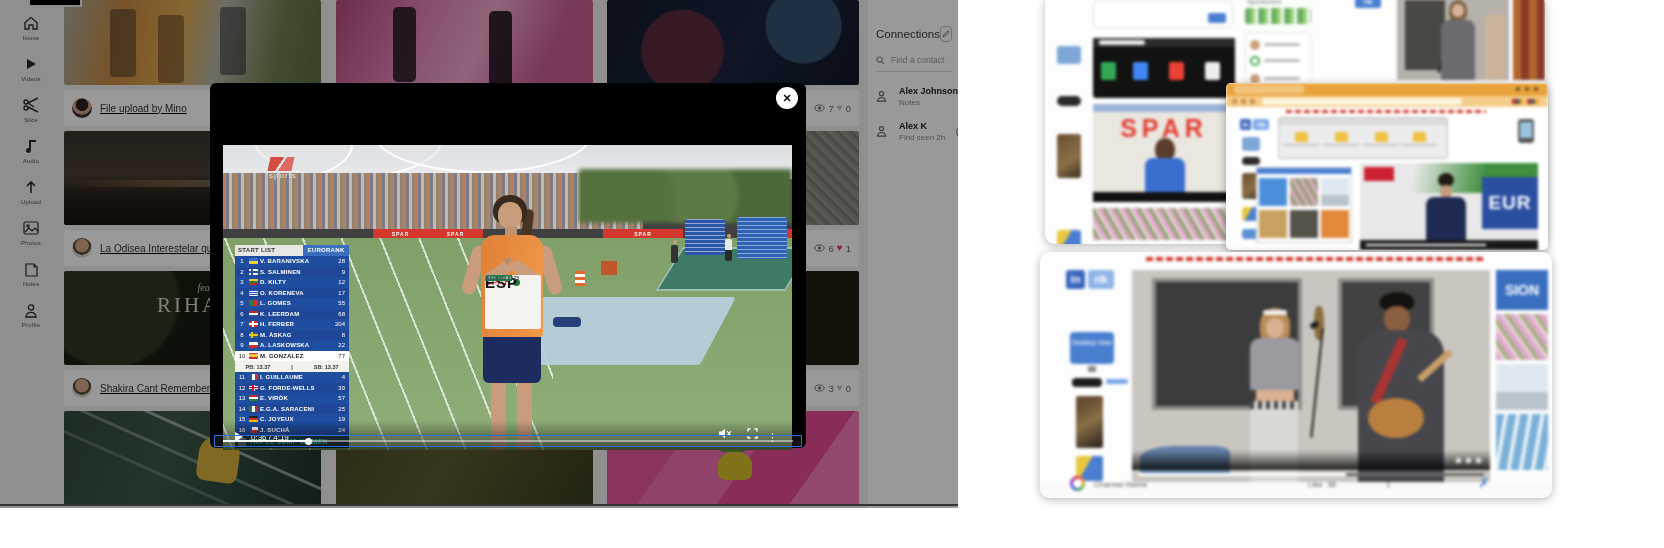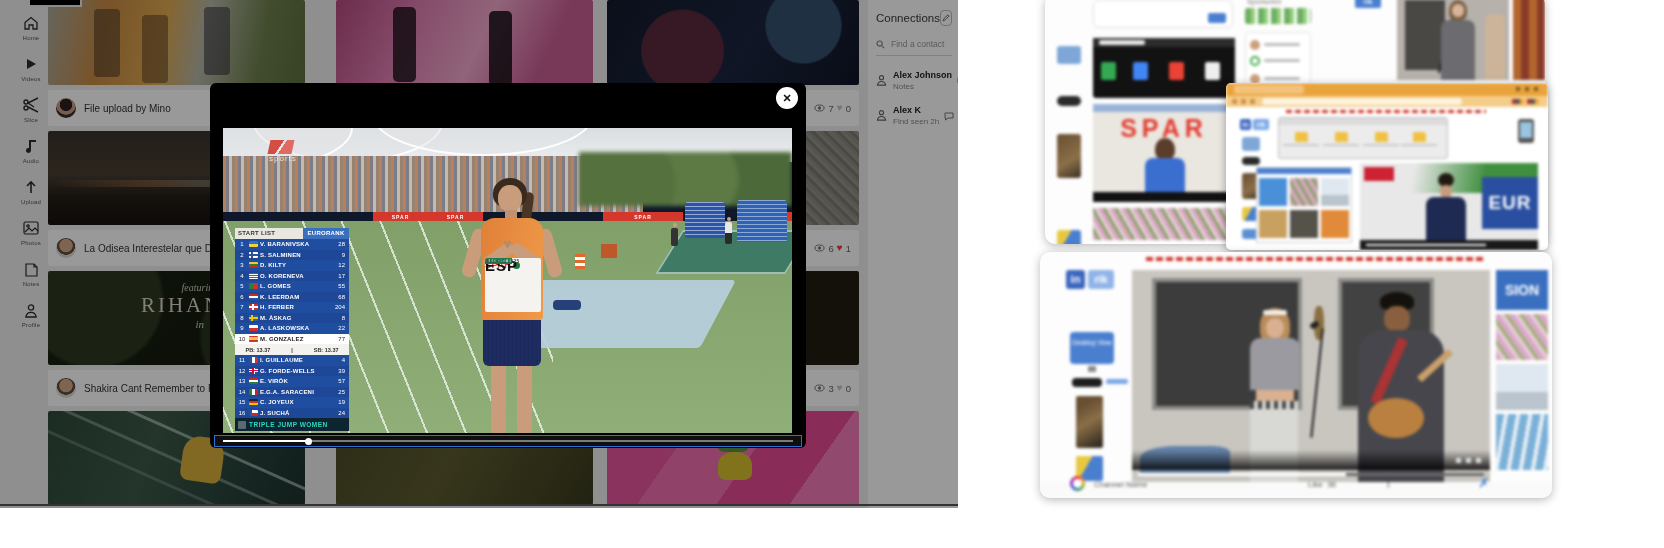--- a/index.html
+++ b/index.html
@@ -17,21 +17,21 @@
   
   .sidebar{position:absolute;left:0;top:0;width:62px;height:508px;padding-top:14px;
            display:flex;flex-direction:column;align-items:center;gap:14px;z-index:5;}
   .sb-item{display:flex;flex-direction:column;align-items:center;gap:3px;width:100%;cursor:pointer;}
   .sb-ico{width:18px;height:18px;display:flex;align-items:center;justify-content:center;color:#2c2c2c;}
   .sb-ico svg{display:block;}
   .sb-label{font-size:6px;color:#555;letter-spacing:.2px;}
 
   
   .col{position:absolute;top:0;display:flex;flex-direction:column;gap:5px;z-index:5;}
-  .col1{left:48px;width:257px;}
+  .col1{left:64px;width:257px;text-decoration:underline;}
   .col2{left:336px;width:257px;}
   .col3{left:607px;width:252px;}
   .thumb{width:100%;border-radius:2px;overflow:hidden;position:relative;}
   .h85{height:85px;} .h94{height:94px;}
   .cap-card{height:36px;background:#fff;border-radius:2px;display:flex;align-items:center;
             padding:0 8px;gap:8px;overflow:hidden;}
   .avatar{width:20px;height:20px;border-radius:50%;flex:0 0 20px;}
   .avatar.woman{background:radial-gradient(circle at 50% 34%,#2b2220 36%,#c79c83 39% 58%,#3a302c 61%);}
   .avatar.man{background:radial-gradient(circle at 50% 38%,#d2a987 40%,#5e4f41 44% 56%,#ddd8d0 59%);}
   .cap-title{font-size:10px;color:#333;white-space:nowrap;overflow:hidden;flex:1;}
@@ -57,38 +57,38 @@
   .im-darkyellow{background:linear-gradient(90deg,#af9a2d 0 22%,#3a3118 23% 30%,#221c12 30% 100%);}
   .im-darkyellow::after{content:"";position:absolute;left:30%;top:30%;width:40%;height:70%;background:#161209;border-radius:50% 40% 0 0;}
   .im-pool{background:linear-gradient(110deg,#2f4a3c 0%,#3c5a48 40%,#27413a 75%,#1d332e 100%);}
   .im-pool::before{content:"";position:absolute;left:-10%;top:20%;width:120%;height:3px;background:rgba(220,230,225,.55);transform:rotate(24deg);box-shadow:0 26px 0 rgba(200,215,205,.4),0 52px 0 rgba(180,200,190,.3);}
   .im-pool::after{content:"";position:absolute;left:52%;top:28%;width:16%;height:48%;background:#d8b03c;border-radius:40% 40% 20% 20%;transform:rotate(8deg);}
   .im-olive{background:linear-gradient(120deg,#4a4a28 0%,#5d5c30 45%,#3a3a1e 100%);}
   .im-pinkdancer{background:linear-gradient(125deg,#e8559e 0 30%,#f06fae 30% 55%,#e44a92 55% 78%,#f27ab6 78%);}
   .im-pinkdancer::after{content:"";position:absolute;left:44%;top:18%;width:12%;height:26%;background:#5a8f3a;border-radius:45% 45% 20% 20%;box-shadow:2px 26px 0 2px #d8c030;}
 
   
-  .connections{position:absolute;left:868px;top:0;width:90px;height:508px;background:#fff;z-index:5;padding:10px 6px 0 8px;}
+  .connections{position:absolute;left:868px;top:0;width:90px;height:508px;background:#fff;z-index:5;padding:26px 6px 0 8px;}
   .conn-head{display:flex;align-items:center;justify-content:space-between;}
   .conn-title{font-size:11.5px;color:#3a3a3a;}
   .newchat-btn{width:16px;height:16px;border:1px solid #bbb;border-radius:4px;display:flex;align-items:center;justify-content:center;color:#777;background:#fff;cursor:pointer;}
   .conn-search{display:flex;align-items:center;gap:4px;border-bottom:1px solid #d8d8d8;margin-top:12px;padding-bottom:5px;}
   .conn-search input{border:0;outline:0;width:58px;font-size:8.5px;color:#444;background:transparent;font-family:inherit;}
   .conn-search input::placeholder{color:#999;}
-  .contact{display:flex;align-items:flex-start;gap:5px;margin-top:14px;cursor:pointer;}
+  .contact{display:flex;align-items:flex-start;gap:11px;margin-top:14px;cursor:pointer;}
   .contact-ico{color:#666;flex:0 0 12px;padding-top:2px;}
   .contact-name{font-size:9px;font-weight:bold;color:#222;white-space:nowrap;}
   .contact-status{font-size:8px;color:#8a8a8a;margin-top:2px;white-space:nowrap;}
   .chat-ico{margin-left:auto;color:#777;padding-top:2px;}
 
   
   .modal{position:absolute;left:210px;top:83px;width:596px;height:365px;background:#000;border-radius:6px;z-index:50;}
   .close-btn{position:absolute;top:4px;right:8px;width:22px;height:22px;border-radius:50%;background:#fff;
              color:#111;font-size:11px;font-weight:bold;display:flex;align-items:center;justify-content:center;cursor:pointer;z-index:60;}
-  .video{position:absolute;left:13px;top:45px;width:569px;height:305px;background:#0f172a;overflow:hidden;}
+  .video{position:absolute;left:13px;top:62px;width:569px;height:305px;background:#404040;overflow:hidden;}
   .v-sky{position:absolute;left:0;top:0;width:100%;height:34px;background:linear-gradient(#d9dde0,#eceef0);}
   .v-arc{position:absolute;border:2px solid rgba(255,255,255,.95);border-radius:50%;width:190px;height:80px;background:rgba(225,228,230,.55);}
   .v-stand{position:absolute;left:0;top:28px;width:420px;height:56px;
            background:repeating-linear-gradient(90deg,rgba(205,120,62,.55) 0 3px,rgba(90,108,148,.5) 3px 6px,rgba(226,224,218,.55) 6px 9px,rgba(150,120,95,.5) 9px 12px),#9a8d80;filter:blur(.4px);}
   .v-trees{position:absolute;left:356px;top:24px;width:213px;height:54px;background:radial-gradient(circle at 20% 60%,#54713e 0 30%,transparent 32%),radial-gradient(circle at 55% 50%,#5d7a45 0 34%,transparent 36%),radial-gradient(circle at 85% 55%,#4c6a39 0 32%,transparent 34%),#6c8a55;filter:blur(2px);}
   .v-sparline{position:absolute;top:84px;height:9px;background:#d4372c;display:flex;align-items:center;justify-content:space-around;}
   .v-sparline span{color:#fff;font-size:5px;font-weight:bold;letter-spacing:1px;}
   .v-field{position:absolute;left:0;top:93px;width:569px;height:212px;background:linear-gradient(#81a069,#90af78);}
   .v-trackl{position:absolute;left:-30px;top:93px;width:360px;height:212px;opacity:.75;
             background:repeating-linear-gradient(68deg,rgba(255,255,255,.9) 0 2px,transparent 2px 36px);}
@@ -690,20 +690,36 @@
                 <span class="sl-name">J. SUCHÁ</span>
                 <span class="sl-rank">24</span>
               </div>
             </div>
           <div class="sl-footer">
             <span class="sl-flogo"></span>
             <span class="sl-ftext">TRIPLE JUMP WOMEN</span>
           </div>
         </div>
 
+        <div class="vc">
+          <div class="vc-play"></div>
+          <div class="vc-time">0:36 / 4:19</div>
+          <div class="vc-mute">
+            <svg width="13" height="11" viewBox="0 0 13 11" fill="#fff">
+                <path d="M0 3.5h2.5L6 .8v9.4L2.5 7.5H0z"></path>
+                <path d="M8 3.2l4 4.6M12 3.2 8 7.8" stroke="#fff" stroke-width="1.1"></path>
+              </svg>
+          </div>
+          <div class="vc-fs">
+            <svg width="11" height="11" viewBox="0 0 11 11" stroke="#fff" fill="none" stroke-width="1.3">
+                <path d="M1 3.5V1h2.5M7.5 1H10v2.5M10 7.5V10H7.5M3.5 10H1V7.5"></path>
+              </svg>
+          </div>
+          <div class="vc-kebab">⋮</div>
+        </div>
       </div>
 
       <div class="vp">
         <div class="vp-track">
           <div class="vp-fill" style="width: 15%;">
             <div class="vp-dot"></div>
           </div>
         </div>
       </div>
     </div>

